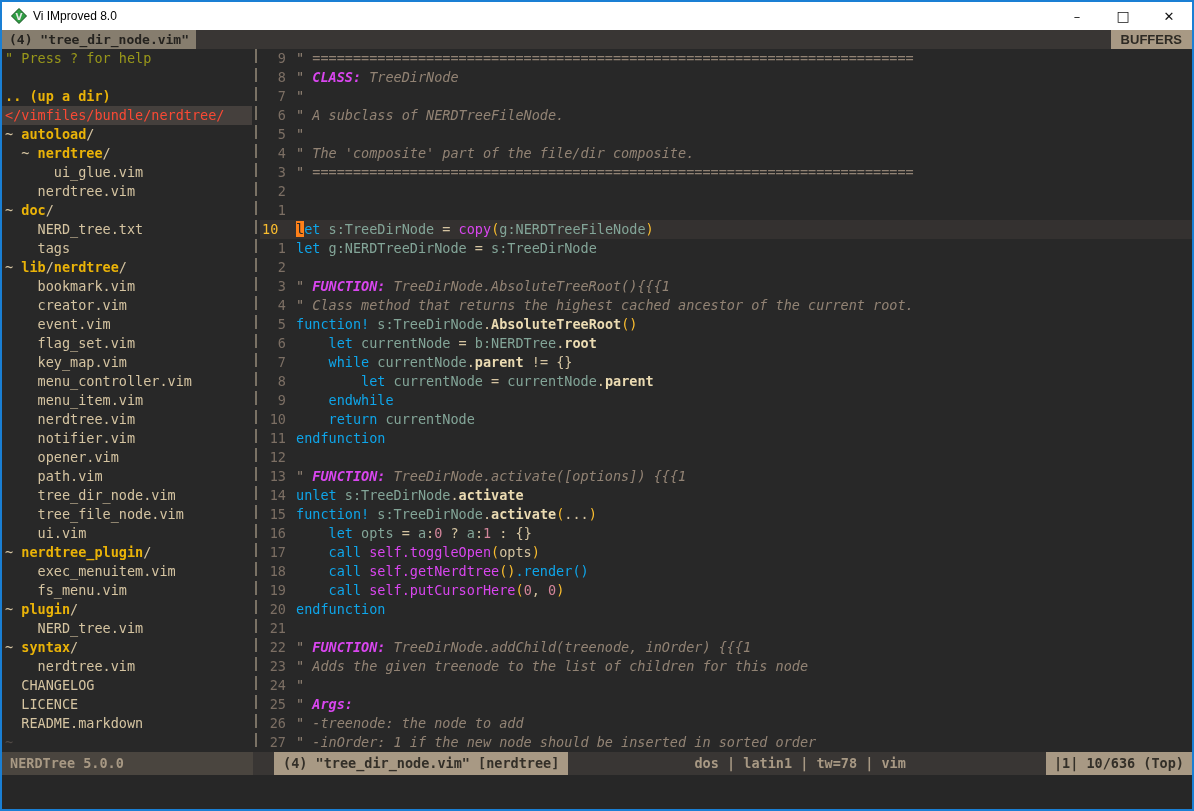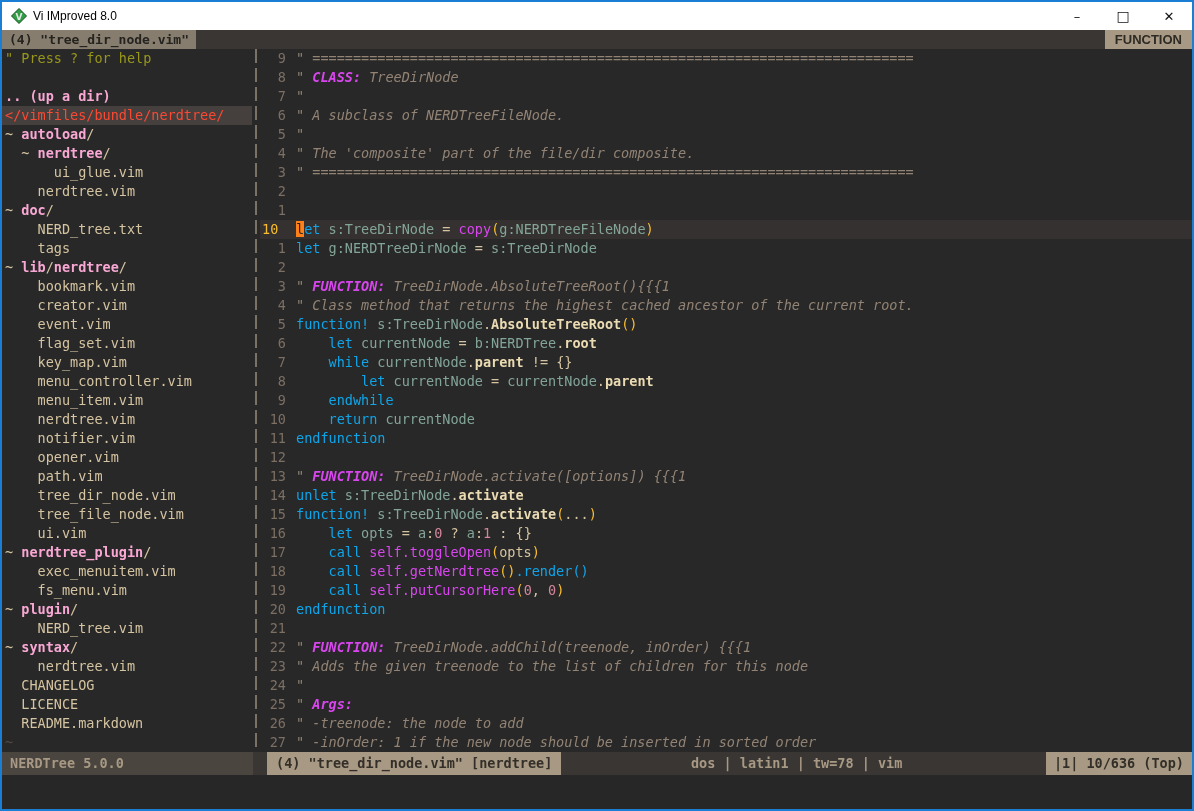--- a/index.html
+++ b/index.html
@@ -17,42 +17,42 @@
   .tabline{height:19px;background:#393634;display:flex;font-size:13px;font-weight:bold;
            line-height:19px;white-space:pre;}
   .tab-left{background:#867d6e;color:#25231f;padding:0 7px;}
   .tab-buffers{margin-left:auto;background:#a89984;color:#2d2a24;padding:0 10px;
                font-family:"Liberation Sans",sans-serif;font-size:13px;}
   
   .main{display:flex;height:703px;overflow:hidden;}
   .nerdtree{width:250px;flex:none;overflow:hidden;font-size:13.5px;line-height:19px;white-space:pre;}
   .trow{height:19px;padding-left:3px;}
   .thl{background:#45403d;}
-  .t-h{color:#98971a;} .t-d{color:#f9a8d4;font-weight:bold;} .t-f{color:#d5c4a1;}
+  .t-h{color:#98971a;} .t-d{color:#eab308;font-weight:bold;} .t-f{color:#d5c4a1;}
   .t-hl{color:#fb4934;} .t-t{color:#504945;}
   .vsep{width:8px;flex:none;background:#282828;display:flex;justify-content:center;}
   .vsep-line{width:2px;height:100%;
      background:repeating-linear-gradient(to bottom,#7a7265 0 14px,#282828 14px 19px);}
   .codepane{flex:1;overflow:hidden;font-size:13.5px;line-height:19px;white-space:pre;}
   .crow{display:flex;height:19px;width:100%;}
   .ccur{background:#343130;}
   .ln{width:26px;flex:none;text-align:right;color:#7c6f64;}
   .ccur .ln{text-align:left;color:#fabd2f;padding-left:2px;width:24px;}
   .ct{margin-left:10px;}
   .s-c{color:#928374;font-style:italic;}
   .s-cb{color:#d946ef;font-style:italic;font-weight:bold;}
   .s-r{color:#0ea5e9;} .s-g{color:#d946ef;font-weight:normal;} .s-y{color:#fabd2f;}
   .s-b{color:#83a598;} .s-p{color:#d3869b;}
   .s-f{color:#d5c4a1;} .s-fb{color:#ebdbb2;font-weight:bold;}
   .s-cur{background:#fe8019;color:#282828;}
   
   .statusline{height:23px;display:flex;background:#393634;font-size:13.5px;font-weight:bold;
               line-height:23px;white-space:pre;}
   .sl-left{width:251px;flex:none;background:#4a453f;color:#a89984;padding-left:8px;
-           box-sizing:border-box;margin-right:14px;}
+           box-sizing:border-box;margin-right:21px;}
   .sl-file{background:#a89984;color:#332f28;padding:0 9px;}
   .sl-right{flex:1;text-align:center;color:#a89984;padding-right:14px;}
   .sl-ruler{flex:none;background:#a89984;color:#332f28;padding:0 8px;}
   .cmdline{height:34px;background:#272727;}
 </style>
 </head>
 <body>
 
 <div class="win">
 
@@ -66,21 +66,21 @@
     <span>Vi IMproved 8.0</span>
     <div class="controls">
       <span class="ctl ctl-min">–</span>
       <span class="ctl ctl-max">□</span>
       <span class="ctl ctl-close">✕</span>
     </div>
   </div>
 
   <div class="tabline">
     <span class="tab-left">(4) "tree_dir_node.vim"</span>
-    <span class="tab-buffers">FUNCTION</span>
+    <span class="tab-buffers">BUFFERS</span>
   </div>
 
   <div class="main">
     <div class="nerdtree"><div class="trow"><span class="t-h">" Press ? for help</span></div><div class="trow"></div><div class="trow"><span class="t-d">.. (up a dir)</span></div><div class="trow thl"><span class="t-hl">&lt;/vimfiles/bundle/nerdtree/</span></div><div class="trow"><span class="t-f">~ </span><span class="t-d">autoload</span><span class="t-f">/</span></div><div class="trow"><span class="t-f">  ~ </span><span class="t-d">nerdtree</span><span class="t-f">/</span></div><div class="trow"><span class="t-f">      ui_glue.vim</span></div><div class="trow"><span class="t-f">    nerdtree.vim</span></div><div class="trow"><span class="t-f">~ </span><span class="t-d">doc</span><span class="t-f">/</span></div><div class="trow"><span class="t-f">    NERD_tree.txt</span></div><div class="trow"><span class="t-f">    tags</span></div><div class="trow"><span class="t-f">~ </span><span class="t-d">lib</span><span class="t-f">/</span><span class="t-d">nerdtree</span><span class="t-f">/</span></div><div class="trow"><span class="t-f">    bookmark.vim</span></div><div class="trow"><span class="t-f">    creator.vim</span></div><div class="trow"><span class="t-f">    event.vim</span></div><div class="trow"><span class="t-f">    flag_set.vim</span></div><div class="trow"><span class="t-f">    key_map.vim</span></div><div class="trow"><span class="t-f">    menu_controller.vim</span></div><div class="trow"><span class="t-f">    menu_item.vim</span></div><div class="trow"><span class="t-f">    nerdtree.vim</span></div><div class="trow"><span class="t-f">    notifier.vim</span></div><div class="trow"><span class="t-f">    opener.vim</span></div><div class="trow"><span class="t-f">    path.vim</span></div><div class="trow"><span class="t-f">    tree_dir_node.vim</span></div><div class="trow"><span class="t-f">    tree_file_node.vim</span></div><div class="trow"><span class="t-f">    ui.vim</span></div><div class="trow"><span class="t-f">~ </span><span class="t-d">nerdtree_plugin</span><span class="t-f">/</span></div><div class="trow"><span class="t-f">    exec_menuitem.vim</span></div><div class="trow"><span class="t-f">    fs_menu.vim</span></div><div class="trow"><span class="t-f">~ </span><span class="t-d">plugin</span><span class="t-f">/</span></div><div class="trow"><span class="t-f">    NERD_tree.vim</span></div><div class="trow"><span class="t-f">~ </span><span class="t-d">syntax</span><span class="t-f">/</span></div><div class="trow"><span class="t-f">    nerdtree.vim</span></div><div class="trow"><span class="t-f">  CHANGELOG</span></div><div class="trow"><span class="t-f">  LICENCE</span></div><div class="trow"><span class="t-f">  README.markdown</span></div><div class="trow"><span class="t-t">~</span></div></div>
     <div class="vsep">
         <div class="vsep-line"></div>
       </div>
     <div class="codepane"><div class="crow"><span class="ln">9</span><span class="ct"><span class="s-c">" ==========================================================================</span></span></div><div class="crow"><span class="ln">8</span><span class="ct"><span class="s-c">" </span><span class="s-cb">CLASS:</span><span class="s-c"> TreeDirNode</span></span></div><div class="crow"><span class="ln">7</span><span class="ct"><span class="s-c">"</span></span></div><div class="crow"><span class="ln">6</span><span class="ct"><span class="s-c">" A subclass of NERDTreeFileNode.</span></span></div><div class="crow"><span class="ln">5</span><span class="ct"><span class="s-c">"</span></span></div><div class="crow"><span class="ln">4</span><span class="ct"><span class="s-c">" The 'composite' part of the file/dir composite.</span></span></div><div class="crow"><span class="ln">3</span><span class="ct"><span class="s-c">" ==========================================================================</span></span></div><div class="crow"><span class="ln">2</span><span class="ct"></span></div><div class="crow"><span class="ln">1</span><span class="ct"></span></div><div class="crow ccur"><span class="ln">10</span><span class="ct"><span class="s-cur">l</span><span class="s-r">et</span><span class="s-f"> </span><span class="s-b">s:TreeDirNode</span><span class="s-f"> = </span><span class="s-g">copy</span><span class="s-y">(</span><span class="s-b">g:NERDTreeFileNode</span><span class="s-y">)</span></span></div><div class="crow"><span class="ln">1</span><span class="ct"><span class="s-r">let</span><span class="s-f"> </span><span class="s-b">g:NERDTreeDirNode</span><span class="s-f"> = </span><span class="s-b">s:TreeDirNode</span></span></div><div class="crow"><span class="ln">2</span><span class="ct"></span></div><div class="crow"><span class="ln">3</span><span class="ct"><span class="s-c">" </span><span class="s-cb">FUNCTION:</span><span class="s-c"> TreeDirNode.AbsoluteTreeRoot(){{{1</span></span></div><div class="crow"><span class="ln">4</span><span class="ct"><span class="s-c">" Class method that returns the highest cached ancestor of the current root.</span></span></div><div class="crow"><span class="ln">5</span><span class="ct"><span class="s-r">function!</span><span class="s-f"> </span><span class="s-b">s:TreeDirNode</span><span class="s-f">.</span><span class="s-fb">AbsoluteTreeRoot</span><span class="s-y">()</span></span></div><div class="crow"><span class="ln">6</span><span class="ct"><span class="s-f">    </span><span class="s-r">let</span><span class="s-f"> </span><span class="s-b">currentNode</span><span class="s-f"> = </span><span class="s-b">b:NERDTree</span><span class="s-f">.</span><span class="s-fb">root</span></span></div><div class="crow"><span class="ln">7</span><span class="ct"><span class="s-f">    </span><span class="s-r">while</span><span class="s-f"> </span><span class="s-b">currentNode</span><span class="s-f">.</span><span class="s-fb">parent</span><span class="s-f"> != {}</span></span></div><div class="crow"><span class="ln">8</span><span class="ct"><span class="s-f">        </span><span class="s-r">let</span><span class="s-f"> </span><span class="s-b">currentNode</span><span class="s-f"> = </span><span class="s-b">currentNode</span><span class="s-f">.</span><span class="s-fb">parent</span></span></div><div class="crow"><span class="ln">9</span><span class="ct"><span class="s-f">    </span><span class="s-r">endwhile</span></span></div><div class="crow"><span class="ln">10</span><span class="ct"><span class="s-f">    </span><span class="s-r">return</span><span class="s-f"> </span><span class="s-b">currentNode</span></span></div><div class="crow"><span class="ln">11</span><span class="ct"><span class="s-r">endfunction</span></span></div><div class="crow"><span class="ln">12</span><span class="ct"></span></div><div class="crow"><span class="ln">13</span><span class="ct"><span class="s-c">" </span><span class="s-cb">FUNCTION:</span><span class="s-c"> TreeDirNode.activate([options]) {{{1</span></span></div><div class="crow"><span class="ln">14</span><span class="ct"><span class="s-r">unlet</span><span class="s-f"> </span><span class="s-b">s:TreeDirNode</span><span class="s-f">.</span><span class="s-fb">activate</span></span></div><div class="crow"><span class="ln">15</span><span class="ct"><span class="s-r">function!</span><span class="s-f"> </span><span class="s-b">s:TreeDirNode</span><span class="s-f">.</span><span class="s-fb">activate</span><span class="s-y">(</span><span class="s-f">...</span><span class="s-y">)</span></span></div><div class="crow"><span class="ln">16</span><span class="ct"><span class="s-f">    </span><span class="s-r">let</span><span class="s-f"> </span><span class="s-b">opts</span><span class="s-f"> = </span><span class="s-b">a</span><span class="s-f">:</span><span class="s-p">0</span><span class="s-f"> ? </span><span class="s-b">a</span><span class="s-f">:</span><span class="s-p">1</span><span class="s-f"> : {}</span></span></div><div class="crow"><span class="ln">17</span><span class="ct"><span class="s-f">    </span><span class="s-r">call</span><span class="s-f"> </span><span class="s-g">self.toggleOpen</span><span class="s-y">(</span><span class="s-f">opts</span><span class="s-y">)</span></span></div><div class="crow"><span class="ln">18</span><span class="ct"><span class="s-f">    </span><span class="s-r">call</span><span class="s-f"> </span><span class="s-g">self.getNerdtree</span><span class="s-y">()</span><span class="s-r">.render()</span></span></div><div class="crow"><span class="ln">19</span><span class="ct"><span class="s-f">    </span><span class="s-r">call</span><span class="s-f"> </span><span class="s-g">self.putCursorHere</span><span class="s-y">(</span><span class="s-p">0</span><span class="s-f">, </span><span class="s-p">0</span><span class="s-y">)</span></span></div><div class="crow"><span class="ln">20</span><span class="ct"><span class="s-r">endfunction</span></span></div><div class="crow"><span class="ln">21</span><span class="ct"></span></div><div class="crow"><span class="ln">22</span><span class="ct"><span class="s-c">" </span><span class="s-cb">FUNCTION:</span><span class="s-c"> TreeDirNode.addChild(treenode, inOrder) {{{1</span></span></div><div class="crow"><span class="ln">23</span><span class="ct"><span class="s-c">" Adds the given treenode to the list of children for this node</span></span></div><div class="crow"><span class="ln">24</span><span class="ct"><span class="s-c">"</span></span></div><div class="crow"><span class="ln">25</span><span class="ct"><span class="s-c">" </span><span class="s-cb">Args:</span></span></div><div class="crow"><span class="ln">26</span><span class="ct"><span class="s-c">" -treenode: the node to add</span></span></div><div class="crow"><span class="ln">27</span><span class="ct"><span class="s-c">" -inOrder: 1 if the new node should be inserted in sorted order</span></span></div></div>
   </div>
 

